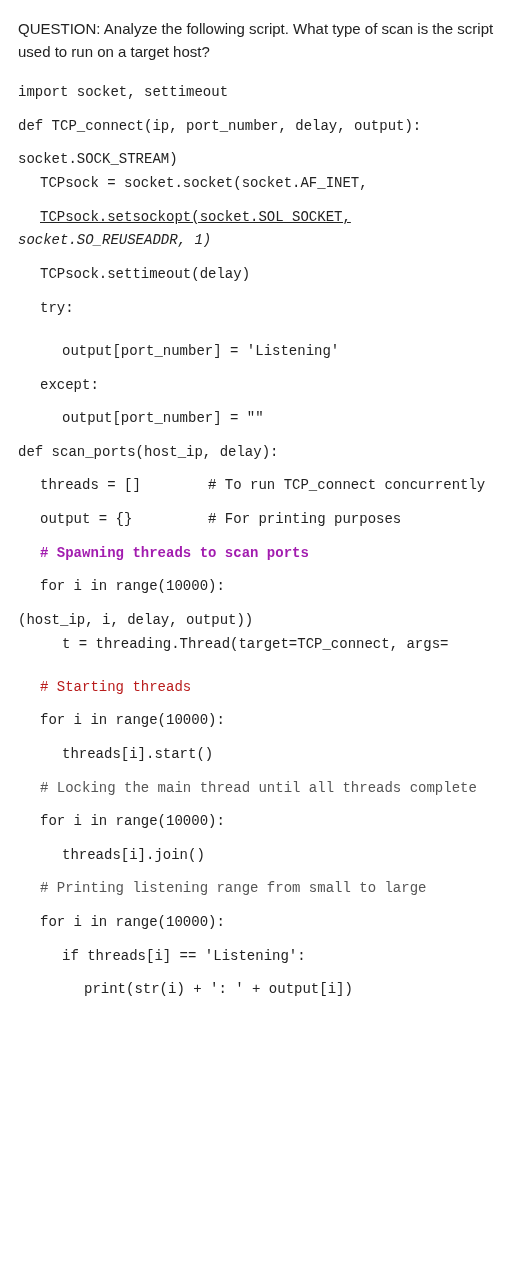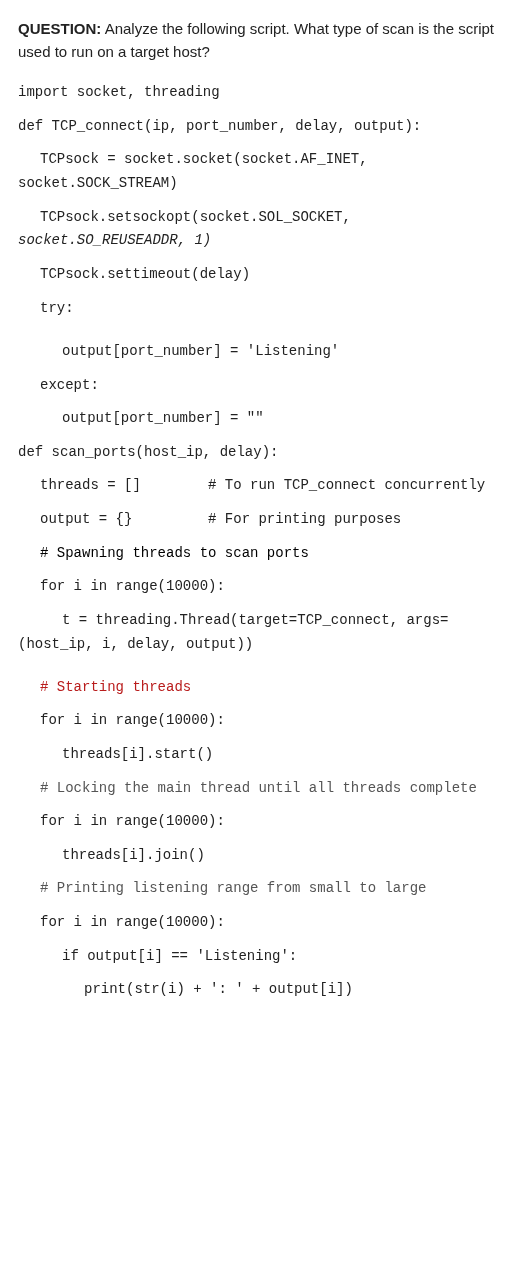--- a/index.html
+++ b/index.html
@@ -14,21 +14,21 @@
       font-family: Arial, sans-serif;
       font-size: 15px;
       color: #222222;
       padding: 18px 18px 30px 18px;
     }
     .question-block {
       margin-bottom: 18px;
       line-height: 1.5;
     }
     .question-label {
-      font-weight: bold;
+      font-weight: normal;
       margin-top: 19px;
     }
     .code-block {
       font-family: 'Courier New', Courier, monospace;
       font-size: 14px;
       line-height: 1.7;
       color: #222222;
     }
     .code-line {
       display: block;
@@ -36,67 +36,67 @@
     }
   </style>
 </head>
 <body>
 
 <div class="question-block">
   <span class="question-label">QUESTION:</span><span> Analyze the following script. What type of scan is the script used to run on a target host?</span>
 </div>
 
 <div class="code-block" id="code-container">
-<span class="code-line" style="padding-left: 0px;">import socket, threading</span>
+<span class="code-line" style="padding-left: 0px;">import socket, settimeout</span>
     <span class="code-line" style="line-height: 0.7;">&nbsp;</span>
     <span class="code-line" style="padding-left: 0px;">def TCP_connect(ip, port_number, delay, output):</span>
     <span class="code-line" style="line-height: 0.7;">&nbsp;</span>
+    <span class="code-line" style="padding-left: 0px;">socket.SOCK_STREAM)</span>
     <span class="code-line" style="padding-left: 22px;">TCPsock = socket.socket(socket.AF_INET,</span>
-    <span class="code-line" style="padding-left: 0px;">socket.SOCK_STREAM)</span>
     <span class="code-line" style="line-height: 0.7;">&nbsp;</span>
-    <span class="code-line" style="padding-left: 22px;">TCPsock.setsockopt(socket.SOL_SOCKET,</span>
+    <span class="code-line" style="padding-left: 22px; text-decoration: underline;">TCPsock.setsockopt(socket.SOL_SOCKET,</span>
     <span class="code-line" style="padding-left: 0px; font-style: italic;">socket.SO_REUSEADDR, 1)</span>
     <span class="code-line" style="line-height: 0.7;">&nbsp;</span>
     <span class="code-line" style="padding-left: 22px;">TCPsock.settimeout(delay)</span>
     <span class="code-line" style="line-height: 0.7;">&nbsp;</span>
     <span class="code-line" style="padding-left: 22px;">try:</span>
     <span class="code-line" style="line-height: 0.7;">&nbsp;</span>
     <span class="code-line" style="line-height: 0.7;">&nbsp;</span>
     <span class="code-line" style="padding-left: 44px;">output[port_number] = 'Listening'</span>
     <span class="code-line" style="line-height: 0.7;">&nbsp;</span>
     <span class="code-line" style="padding-left: 22px;">except:</span>
     <span class="code-line" style="line-height: 0.7;">&nbsp;</span>
     <span class="code-line" style="padding-left: 44px;">output[port_number] = ""</span>
     <span class="code-line" style="line-height: 0.7;">&nbsp;</span>
     <span class="code-line" style="padding-left: 0px;">def scan_ports(host_ip, delay):</span>
     <span class="code-line" style="line-height: 0.7;">&nbsp;</span>
     <span class="code-line" style="padding-left: 22px;">threads = []        # To run TCP_connect concurrently</span>
     <span class="code-line" style="line-height: 0.7;">&nbsp;</span>
     <span class="code-line" style="padding-left: 22px;">output = {}         # For printing purposes</span>
     <span class="code-line" style="line-height: 0.7;">&nbsp;</span>
-    <span class="code-line" style="padding-left: 22px; color: #000000;"># Spawning threads to scan ports</span>
+    <span class="code-line" style="padding-left: 22px; color: #a21caf; font-weight: bold;"># Spawning threads to scan ports</span>
     <span class="code-line" style="line-height: 0.7;">&nbsp;</span>
     <span class="code-line" style="padding-left: 22px;">for i in range(10000):</span>
     <span class="code-line" style="line-height: 0.7;">&nbsp;</span>
+    <span class="code-line" style="padding-left: 0px;">(host_ip, i, delay, output))</span>
     <span class="code-line" style="padding-left: 44px;">t = threading.Thread(target=TCP_connect, args=</span>
-    <span class="code-line" style="padding-left: 0px;">(host_ip, i, delay, output))</span>
     <span class="code-line" style="line-height: 0.7;">&nbsp;</span>
     <span class="code-line" style="line-height: 0.7;">&nbsp;</span>
     <span class="code-line" style="padding-left: 22px; color: #b91c1c;"># Starting threads</span>
     <span class="code-line" style="line-height: 0.7;">&nbsp;</span>
     <span class="code-line" style="padding-left: 22px;">for i in range(10000):</span>
     <span class="code-line" style="line-height: 0.7;">&nbsp;</span>
     <span class="code-line" style="padding-left: 44px;">threads[i].start()</span>
     <span class="code-line" style="line-height: 0.7;">&nbsp;</span>
     <span class="code-line" style="padding-left: 22px; color: rgb(85, 85, 85);"># Locking the main thread until all threads complete</span>
     <span class="code-line" style="line-height: 0.7;">&nbsp;</span>
     <span class="code-line" style="padding-left: 22px;">for i in range(10000):</span>
     <span class="code-line" style="line-height: 0.7;">&nbsp;</span>
     <span class="code-line" style="padding-left: 44px;">threads[i].join()</span>
     <span class="code-line" style="line-height: 0.7;">&nbsp;</span>
     <span class="code-line" style="padding-left: 22px; color: rgb(85, 85, 85);"># Printing listening range from small to large</span>
     <span class="code-line" style="line-height: 0.7;">&nbsp;</span>
     <span class="code-line" style="padding-left: 22px;">for i in range(10000):</span>
     <span class="code-line" style="line-height: 0.7;">&nbsp;</span>
-    <span class="code-line" style="padding-left: 44px;">if output[i] == 'Listening':</span>
+    <span class="code-line" style="padding-left: 44px;">if threads[i] == 'Listening':</span>
     <span class="code-line" style="line-height: 0.7;">&nbsp;</span>
     <span class="code-line" style="padding-left: 66px;">print(str(i) + ': ' + output[i])</span>
   </div>
 
 </body></html>

